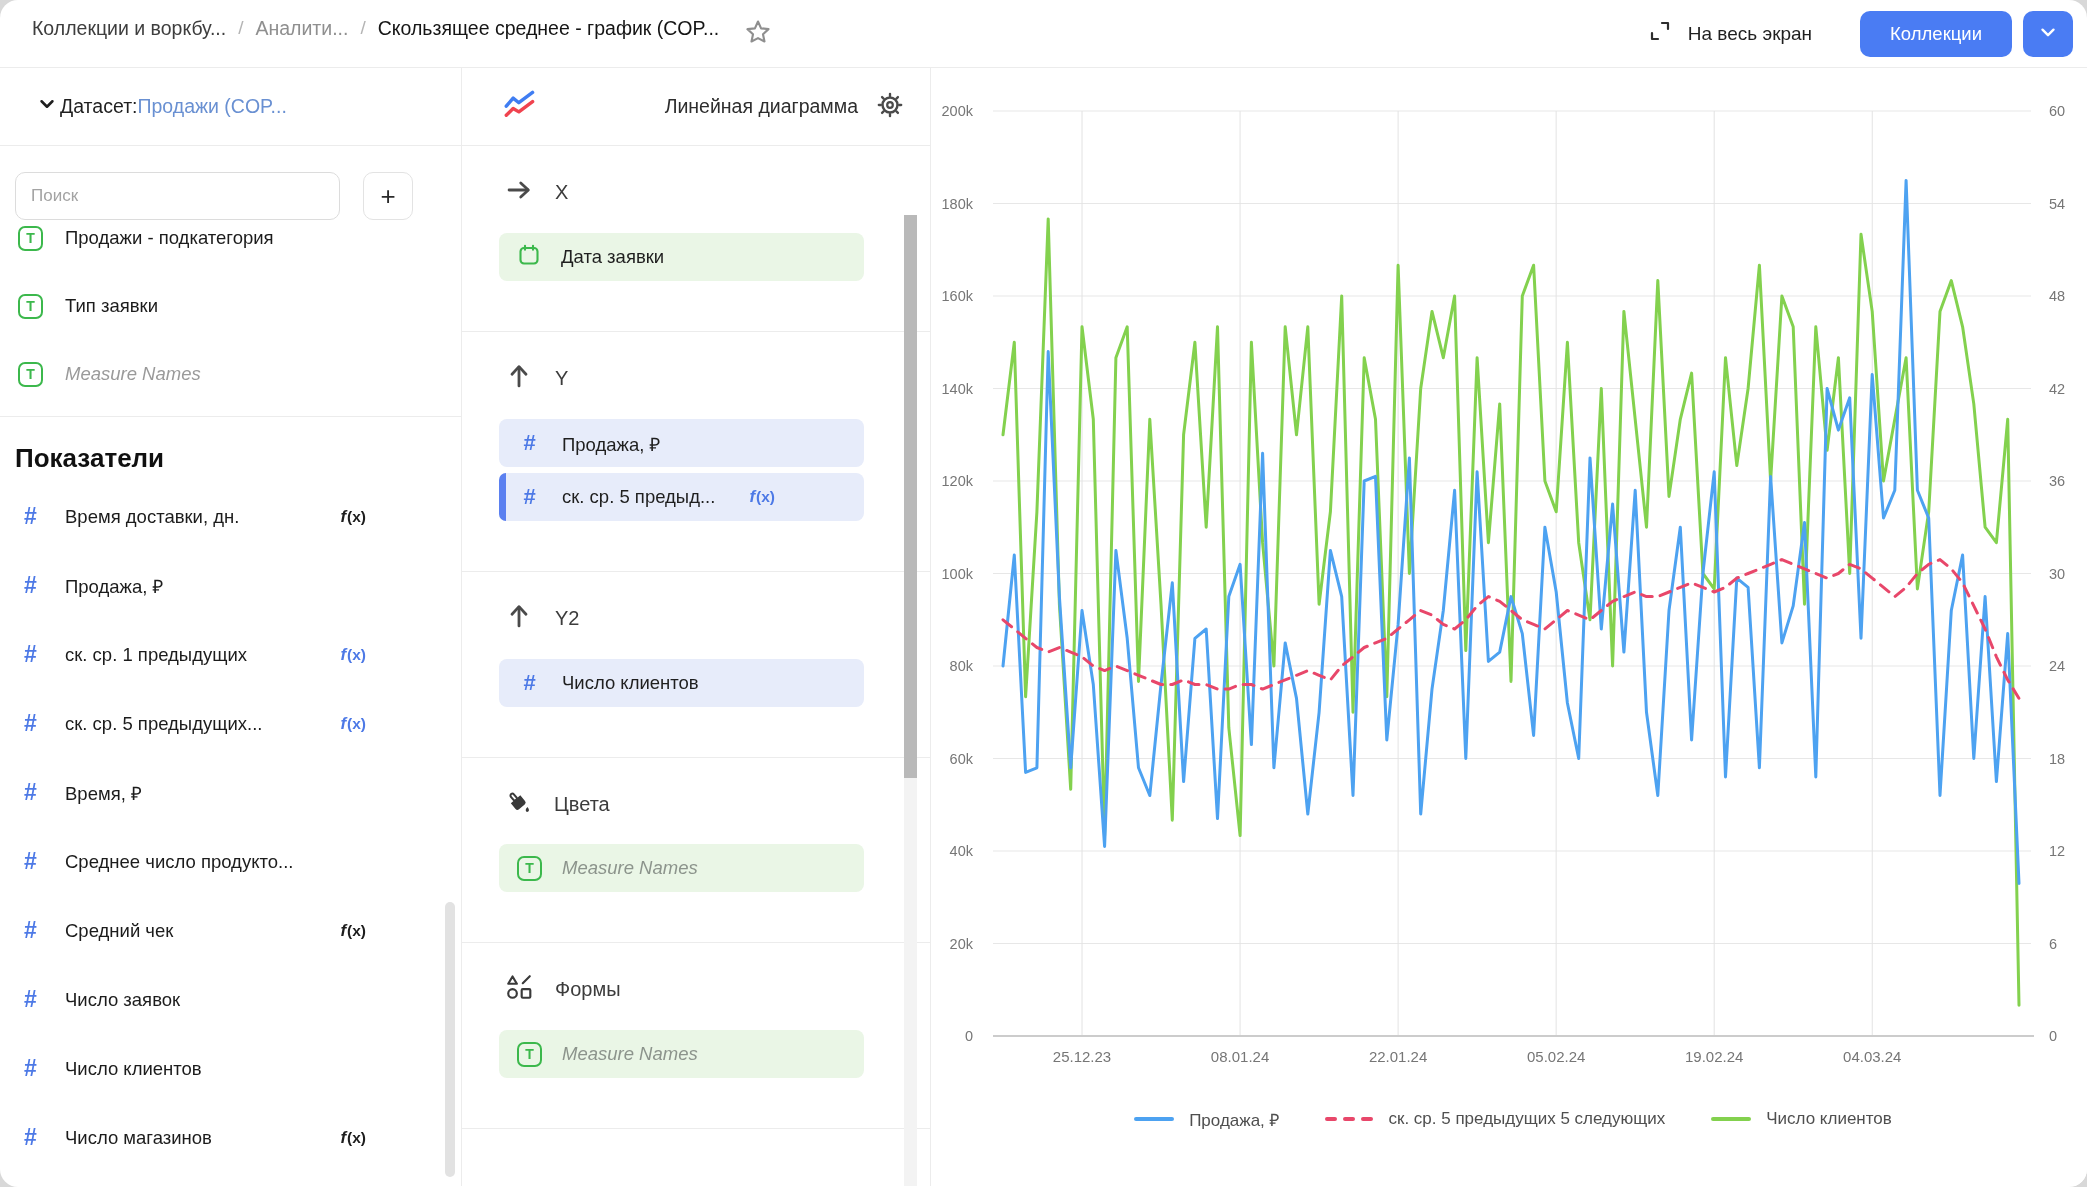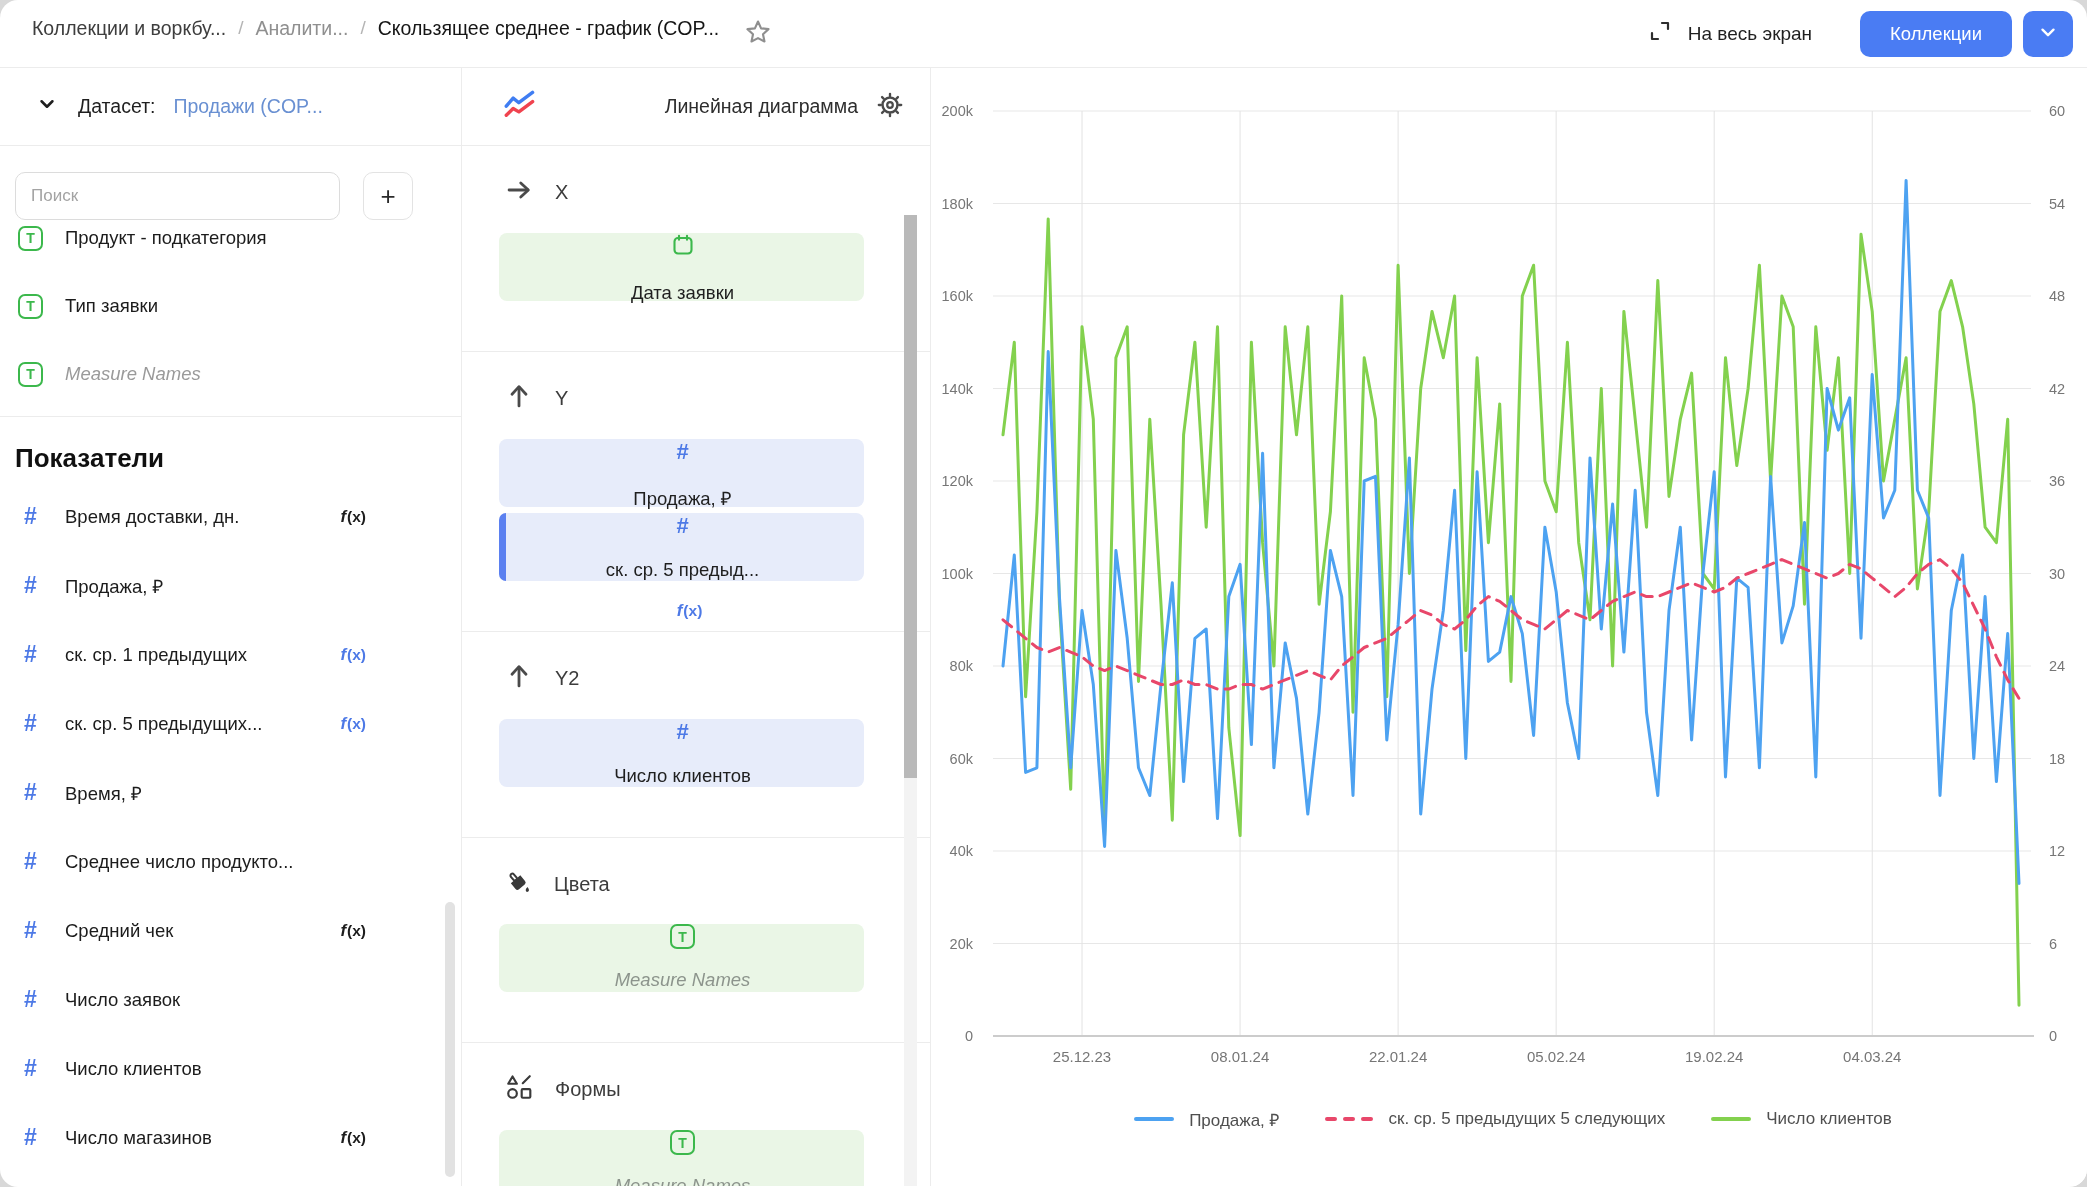--- a/index.html
+++ b/index.html
@@ -16,21 +16,21 @@
   .star-btn{ background:none; border:none; margin-left:12px; cursor:pointer; display:flex; align-items:center; }
   .topbar-right{ display:flex; align-items:center; gap:8px; }
   .fullscreen-btn{ display:flex; align-items:center; gap:16px; background:none; border:none; font-size:19px; color:#1f1f1f; font-family:inherit; margin-right:40px; cursor:pointer;}
   .save-btn{ height:46px; padding:0 30px; background:#4a7cf3; border:none; border-radius:10px; color:#fff; font-size:18.5px; font-family:inherit; font-weight:500; cursor:pointer;}
   .save-caret-btn{ height:46px; width:50px; margin-left:3px; background:#4a7cf3; border:none; border-radius:10px; display:flex; align-items:center; justify-content:center; cursor:pointer;}
 
   .main{ display:flex; height:1118px; }
 
   
   .sidebar{ width:462px; border-right:1px solid #ececec; position:relative; overflow:hidden; }
-  .dataset-row{ height:78px; border-bottom:1px solid #ececec; display:flex; align-items:center; padding-left:34px; gap:18px; font-size:19.5px; }
+  .dataset-row{ height:78px; border-bottom:1px solid #ececec; display:flex; align-items:center; padding-left:34px; font-size:19.5px; }
   .dataset-label{ color:#1f1f1f; }
   .dataset-link{ color:#6990d2; cursor:pointer; }
   .search-row{ display:flex; gap:23px; padding:26px 0 0 15px; }
   .search-input{ width:325px; height:48px; border:1px solid #dcdcdc; border-radius:10px; font-size:17px; font-family:inherit; padding:0 15px; color:#333; outline:none; }
   .search-input::placeholder{ color:#a3a3a3; }
   .add-btn{ width:50px; height:48px; border:1px solid #e3e3e3; border-radius:10px; background:#fff; font-size:26px; font-weight:300; color:#2b2b2b; cursor:pointer; line-height:1; }
   .field-list{ margin-top:-16px; }
   .field-row{ height:68px; display:flex; align-items:center; gap:22px; padding:0 95px 0 18px; font-size:18.5px; color:#1c1c1c; cursor:pointer; }
   #measure-list .field-row{ height:69px; }
   .t-badge{ width:25px; height:25px; flex:none; border:2.2px solid #3cb84c; border-radius:7px; color:#3cb84c; font-weight:700; font-size:14px; display:flex; align-items:center; justify-content:center; }
@@ -44,21 +44,21 @@
   .measures-header{ font-size:26px; font-weight:700; color:#101010; padding:26px 0 8px 15px; }
   .sidebar-thumb{ position:absolute; right:6px; top:834px; width:10px; height:275px; border-radius:6px; background:#e2e2e2; }
 
   
   .shelf-panel{ width:469px; border-right:1px solid #ececec; position:relative; overflow:hidden; }
   .panel-head{ height:78px; border-bottom:1px solid #ececec; display:flex; align-items:center; gap:18px; padding:0 26px 0 40px;text-align:right; }
   .panel-title{ font-size:19.5px; color:#2e2e2e; font-weight:500; flex:1; }
   .gear-btn{ background:none; border:none; cursor:pointer; display:flex; }
   .shelf{ padding:30px 28px 50px 37px; border-bottom:1px solid #ececec; }
   .shelf-title{ display:flex; align-items:center; gap:22px; font-size:20px; color:#3c3c3c; margin:0 0 24px 6px; }
-  .pill{ width:365px; height:68px; border-radius:8px; display:flex; align-items:center; gap:20px; padding:0 16px 0 18px; font-size:18.5px; color:#1f1f1f; position:relative; cursor:grab;flex-direction:column; }
+  .pill{ width:365px; height:48px; border-radius:8px; display:flex; align-items:center; gap:20px; padding:0 16px 0 18px; font-size:18.5px; color:#1f1f1f; position:relative; cursor:grab; }
   .pill + .pill{ margin-top:6px; }
   .pill.green{ background:#eaf6e6; }
   .pill.blue{ background:#e7ecfa; }
   .pill .sel-bar{ position:absolute; left:0; top:0; bottom:0; width:7px; background:#5b80f0; border-radius:8px 0 0 8px; }
   .pill .hash-ic{ font-size:22px; }
   .pill .muted{ font-style:italic; color:#8c948c; }
   .pill .fx{ margin-left:14px; }
   .panel-track{ position:absolute; right:13px; top:147px; bottom:0; width:13px; background:#f3f3f3; }
   .panel-thumb{ position:absolute; right:13px; top:147px; width:13px; height:563px; background:#b9b9b9; }
 
@@ -125,21 +125,21 @@
         <span class="dataset-link">Продажи (COP...</span>
       </div>
       <div class="search-row">
         <input class="search-input" placeholder="Поиск" style="">
         <button class="add-btn">+</button>
       </div>
       <div class="field-list">
         <div id="dimension-list">
             <div class="field-row">
               <span class="t-badge">T</span>
-              <span class="field-label">Продукт - подкатегория</span>
+              <span class="field-label">Продажи - подкатегория</span>
             </div>
             <div class="field-row">
               <span class="t-badge">T</span>
               <span class="field-label">Тип заявки</span>
             </div>
             <div class="field-row">
               <span class="t-badge">T</span>
               <span class="field-label italic">Measure Names</span>
             </div>
           </div>

